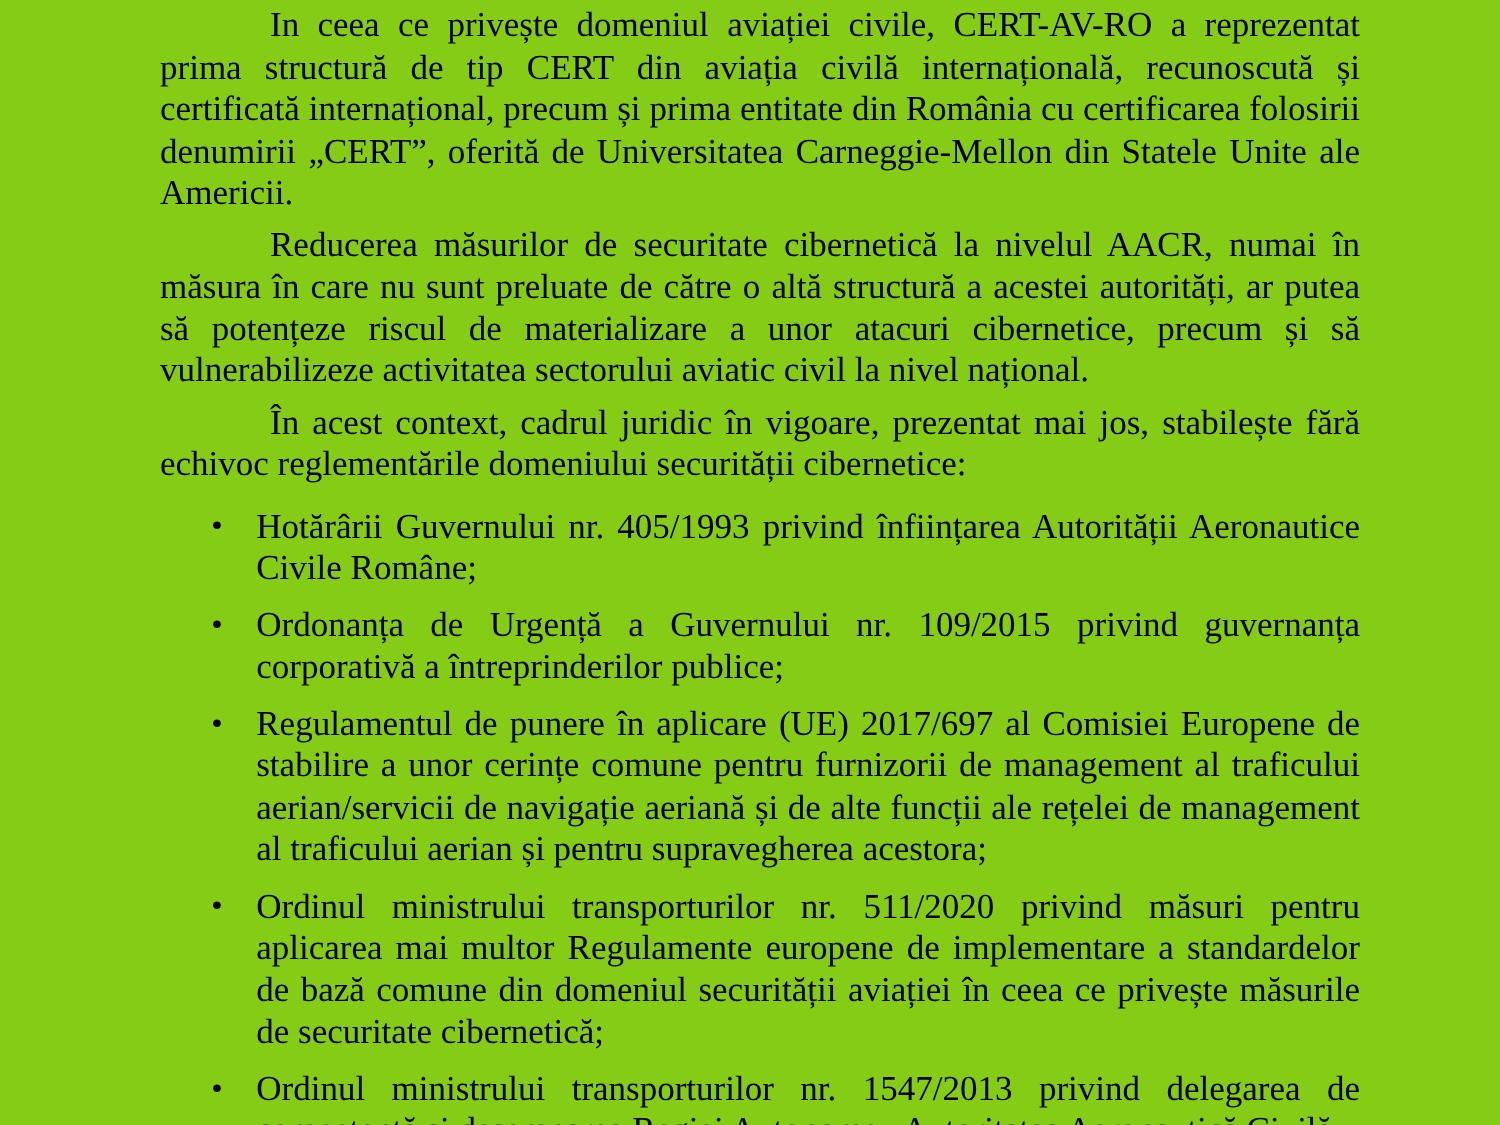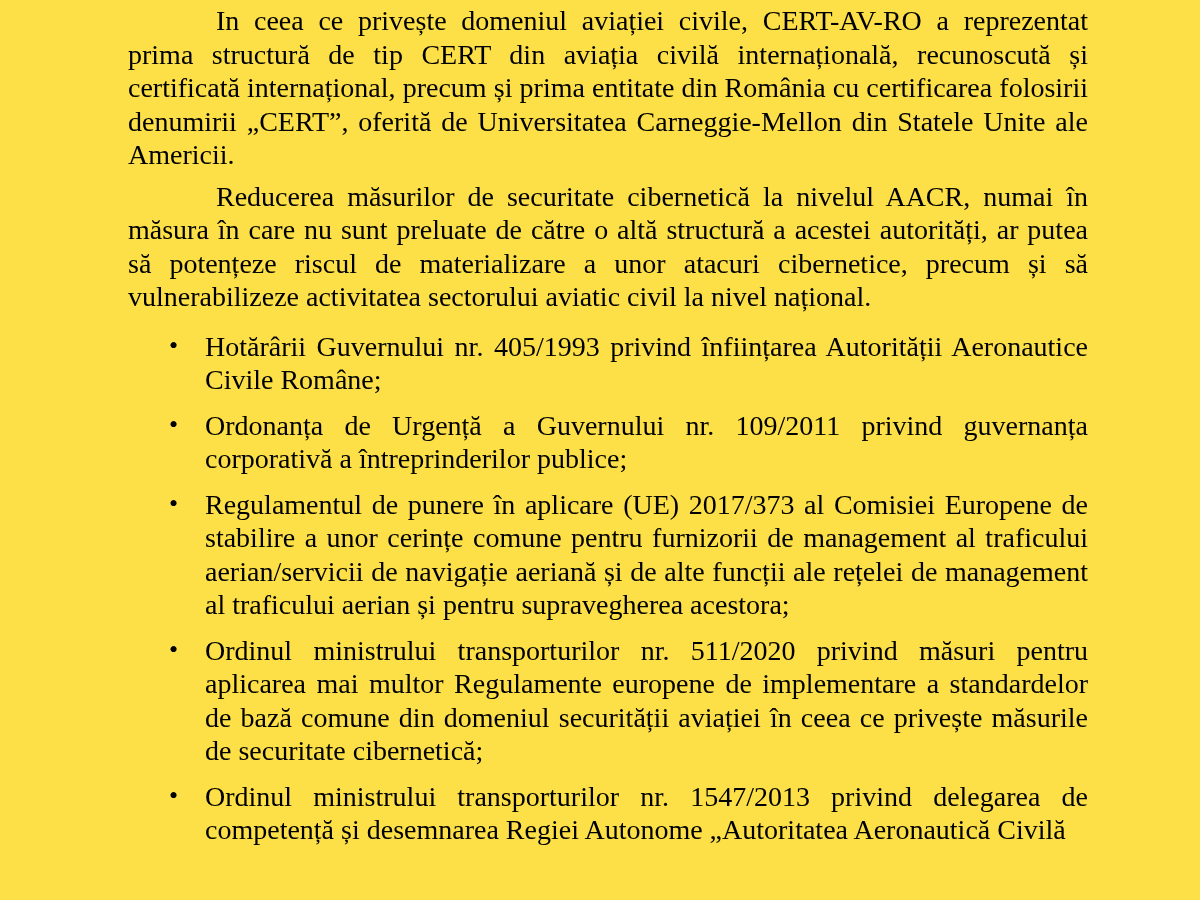--- a/index.html
+++ b/index.html
@@ -10,21 +10,21 @@
   body {
     width: 1200px;
     height: 900px;
     overflow: hidden;
   }
   .page {
     box-sizing: border-box;
     width: 1200px;
     height: 900px;
     padding: 4px 112px 0 128px;
-    background: #fde047;
+    background: #84cc16;
     color: #000000;
     font-family: "Liberation Serif", "DejaVu Serif", serif;
     font-size: 28px;
     line-height: 33.5px;
     overflow: hidden;
   }
   .para {
     margin: 0 0 8px 0;
     text-align: justify;
     text-indent: 88px;
@@ -48,36 +48,37 @@
 </style>
 </head>
 <body>
 
 <div class="page">
 
   <p class="para">In ceea ce privește domeniul aviației civile, CERT-AV-RO a reprezentat prima structură de tip CERT din aviația civilă internațională, recunoscută și certificată internațional, precum și prima entitate din România cu certificarea folosirii denumirii „CERT”, oferită de Universitatea Carneggie-Mellon din Statele Unite ale Americii.</p>
 
   <p class="para">Reducerea măsurilor de securitate cibernetică la nivelul AACR, numai în măsura în care nu sunt preluate de către o altă structură a acestei autorități, ar putea să potențeze riscul de materializare a unor atacuri cibernetice, precum și să vulnerabilizeze activitatea sectorului aviatic civil la nivel național.</p>
 
+  <p class="para">În acest context, cadrul juridic în vigoare, prezentat mai jos, stabilește fără echivoc reglementările domeniului securității cibernetice:</p>
 
   <ul class="ref-list">
 
     <li class="ref-item">
       <span class="bullet">•</span>
       <span>Hotărârii Guvernului nr. 405/1993 privind înființarea Autorității Aeronautice Civile Române;</span>
     </li>
 
     <li class="ref-item">
       <span class="bullet">•</span>
-      <span>Ordonanța de Urgență a Guvernului nr. 109/2011 privind guvernanța corporativă a întreprinderilor publice;</span>
+      <span>Ordonanța de Urgență a Guvernului nr. 109/2015 privind guvernanța corporativă a întreprinderilor publice;</span>
     </li>
 
     <li class="ref-item">
       <span class="bullet">•</span>
-      <span>Regulamentul de punere în aplicare (UE) 2017/373 al Comisiei Europene de stabilire a unor cerințe comune pentru furnizorii de management al traficului aerian/servicii de navigație aeriană și de alte funcții ale rețelei de management al traficului aerian și pentru supravegherea acestora;</span>
+      <span>Regulamentul de punere în aplicare (UE) 2017/697 al Comisiei Europene de stabilire a unor cerințe comune pentru furnizorii de management al traficului aerian/servicii de navigație aeriană și de alte funcții ale rețelei de management al traficului aerian și pentru supravegherea acestora;</span>
     </li>
 
     <li class="ref-item">
       <span class="bullet">•</span>
       <span>Ordinul ministrului transporturilor nr. 511/2020 privind măsuri pentru aplicarea mai multor Regulamente europene de implementare a standardelor de bază comune din domeniul securității aviației în ceea ce privește măsurile de securitate cibernetică;</span>
     </li>
 
     <li class="ref-item">
       <span class="bullet">•</span>
       <span>Ordinul ministrului transporturilor nr. 1547/2013 privind delegarea de competență și desemnarea Regiei Autonome „Autoritatea Aeronautică Civilă</span>

